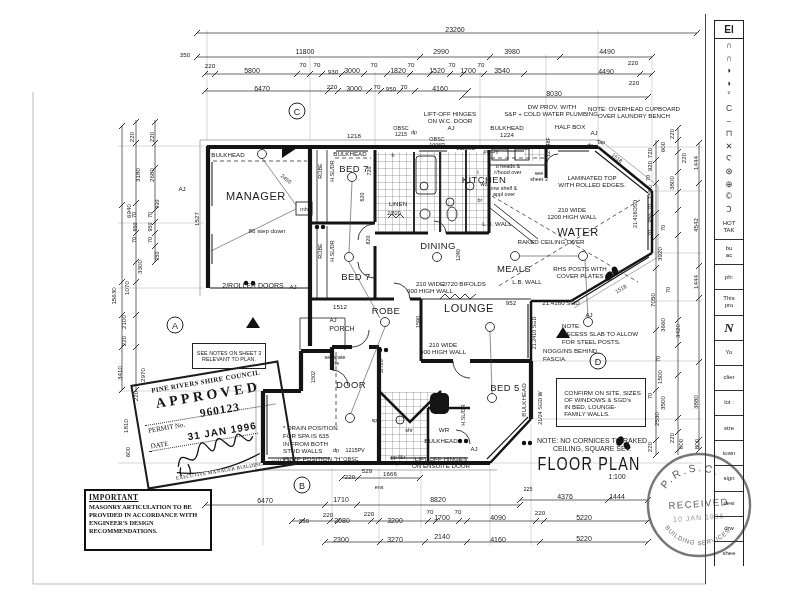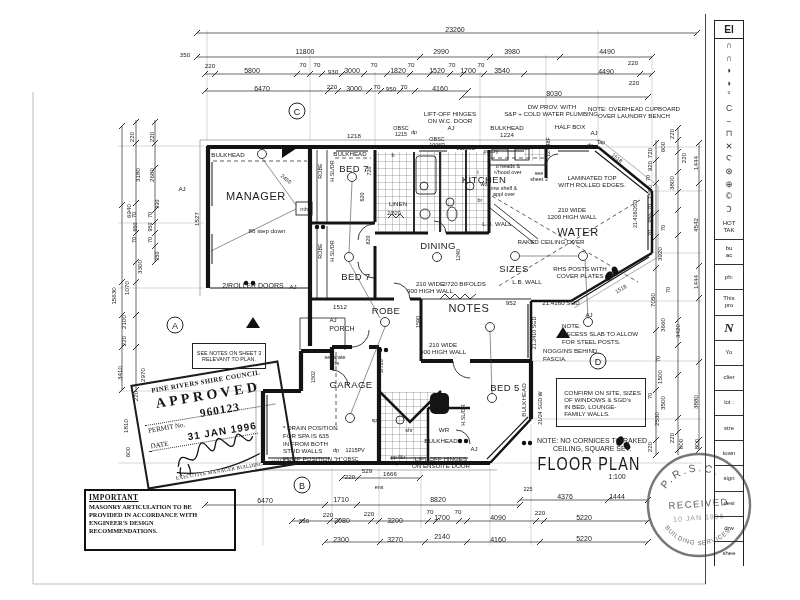--- a/index.html
+++ b/index.html
@@ -33,21 +33,21 @@
   #ap .pl{position:absolute;left:8px;top:42px;font-size:7px;}
   #ap .pn{position:absolute;left:62px;top:31px;font-size:11.5px;font-weight:bold;letter-spacing:1px;}
   #ap .dot1{position:absolute;left:6px;right:8px;top:40px;border-bottom:1px dotted #333;}
   #ap .dl{position:absolute;left:8px;top:58px;font-size:7px;}
   #ap .dv{position:absolute;left:46px;top:53px;font-size:10px;font-weight:bold;letter-spacing:1px;
           font-family:"Liberation Sans",sans-serif;}
   #ap .dot2{position:absolute;left:6px;right:30px;top:66px;border-bottom:1px dotted #333;}
   #ap .role{position:absolute;right:3px;bottom:2px;font-size:5.2px;letter-spacing:.2px;}
   #ap svg{position:absolute;left:26px;top:62px;}
   
-  #imp{position:absolute;left:84px;top:489px;width:152px;height:62px;border:2.4px solid #111;
+  #imp{position:absolute;left:84px;top:489px;width:128px;height:62px;border:2.4px solid #111;
        font-family:"Liberation Serif",serif;color:#111;padding:2px 3px;box-sizing:border-box;}
   #imp .t{font-size:7.5px;font-weight:bold;text-decoration:underline;letter-spacing:.4px;}
   #imp .b{font-size:6.3px;font-weight:bold;white-space:pre-line;line-height:1.25;margin-top:1px;}
   
   #strip{position:absolute;left:714px;top:20px;width:30px;height:546px;
          border-left:1.4px solid #222;border-right:1.4px solid #222;box-sizing:border-box;
          display:flex;flex-direction:column;color:#222;}
   #strip .hd{border-top:1.4px solid #222;border-bottom:1.4px solid #222;font-weight:bold;
          font-size:10px;text-align:center;padding:3px 0;}
   #strip .sy{font-size:8.5px;text-align:center;line-height:12.6px;height:176px;color:#333;}
@@ -331,24 +331,24 @@
 <span class="L V f6 dim" style="left:681px;top:444px">600</span>
 <span class="L V f6 dim" style="left:697px;top:444px">800</span>
 <span class="L V f6 dim" style="left:650px;top:447px">220</span>
 
 <span class="L f10" style="left:256px;top:196px">MANAGER</span>
 <span class="L f9" style="left:354px;top:169px">BED 7</span>
 <span class="L f9" style="left:356px;top:277px">BED 7</span>
 <span class="L f9" style="left:505px;top:388px">BED 5</span>
 <span class="L f9" style="left:386px;top:311px">ROBE</span>
 <span class="L f7" style="left:342px;top:329px">PORCH</span>
-<span class="L f9" style="left:351px;top:385px">GARAGE</span>
-<span class="L f10" style="left:469px;top:308px">NOTES</span>
+<span class="L f9" style="left:351px;top:385px">DOOR</span>
+<span class="L f10" style="left:469px;top:308px">LOUNGE</span>
 <span class="L f9" style="left:438px;top:246px">DINING</span>
-<span class="L f9" style="left:514px;top:269px">SIZES</span>
+<span class="L f9" style="left:514px;top:269px">MEALS</span>
 <span class="L f9" style="left:484px;top:180px">KITCHEN</span>
 <span class="L f10" style="left:578px;top:232px">WATER</span>
 <span class="L f6" style="left:398px;top:204px">LINEN</span>
 <span class="L f6" style="left:444px;top:430px">WR</span>
 <span class="L f5" style="left:376px;top:420px">spa</span>
 <span class="L f5" style="left:409px;top:430px">shr</span>
 <span class="L f5" style="left:491px;top:151px">pantry</span>
 
 <span class="L f6" style="left:267px;top:231px">86 step down</span>
 <span class="L f7" style="left:253px;top:286px">2/ROLLER DOORS</span>

